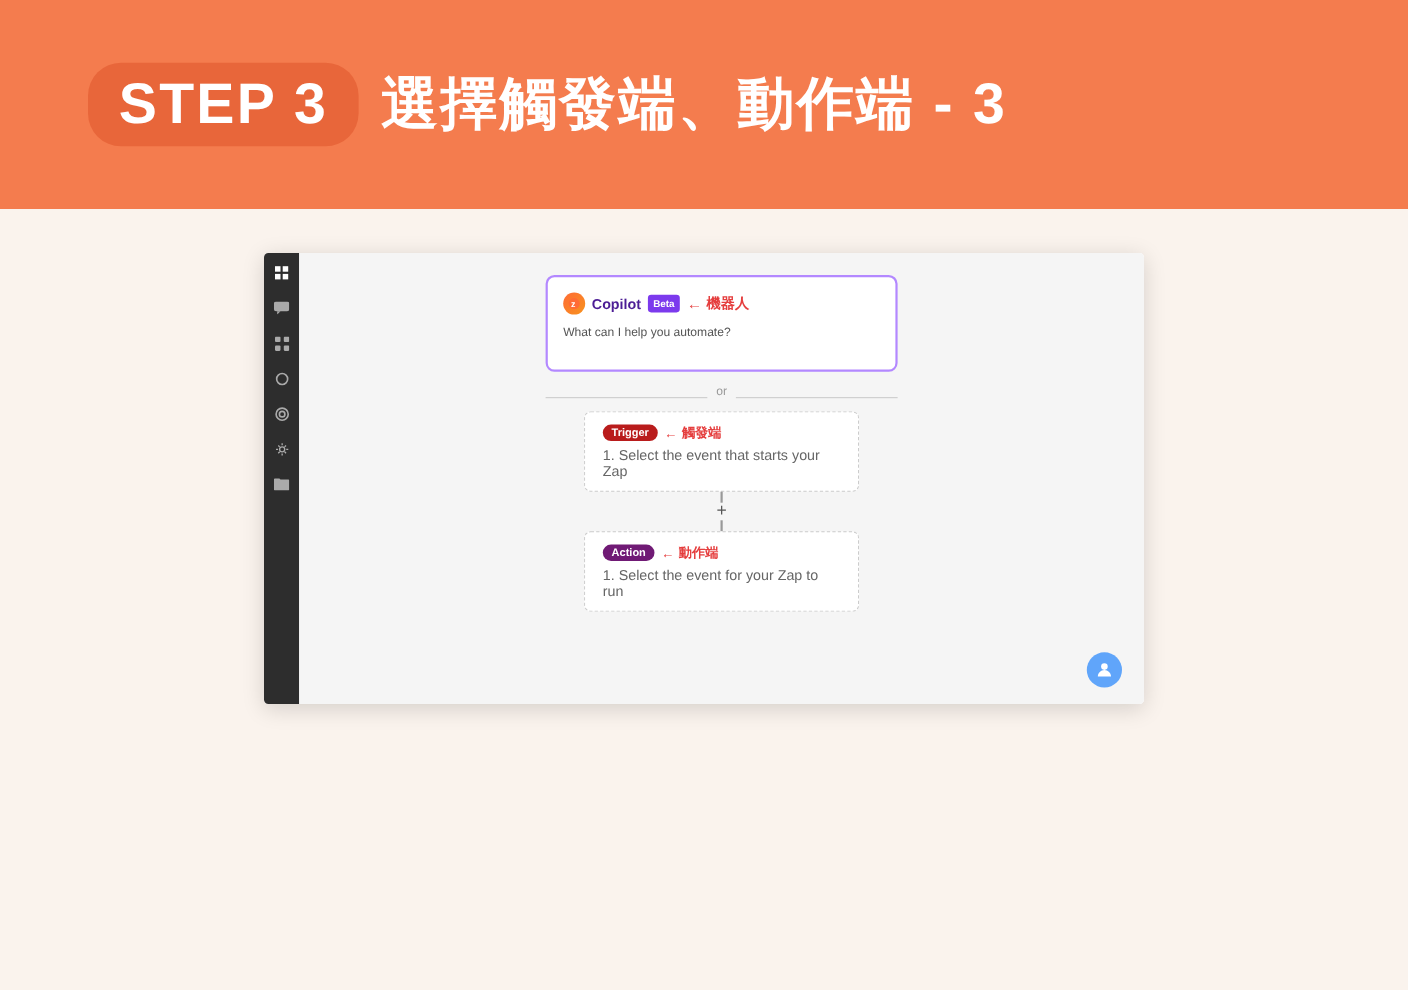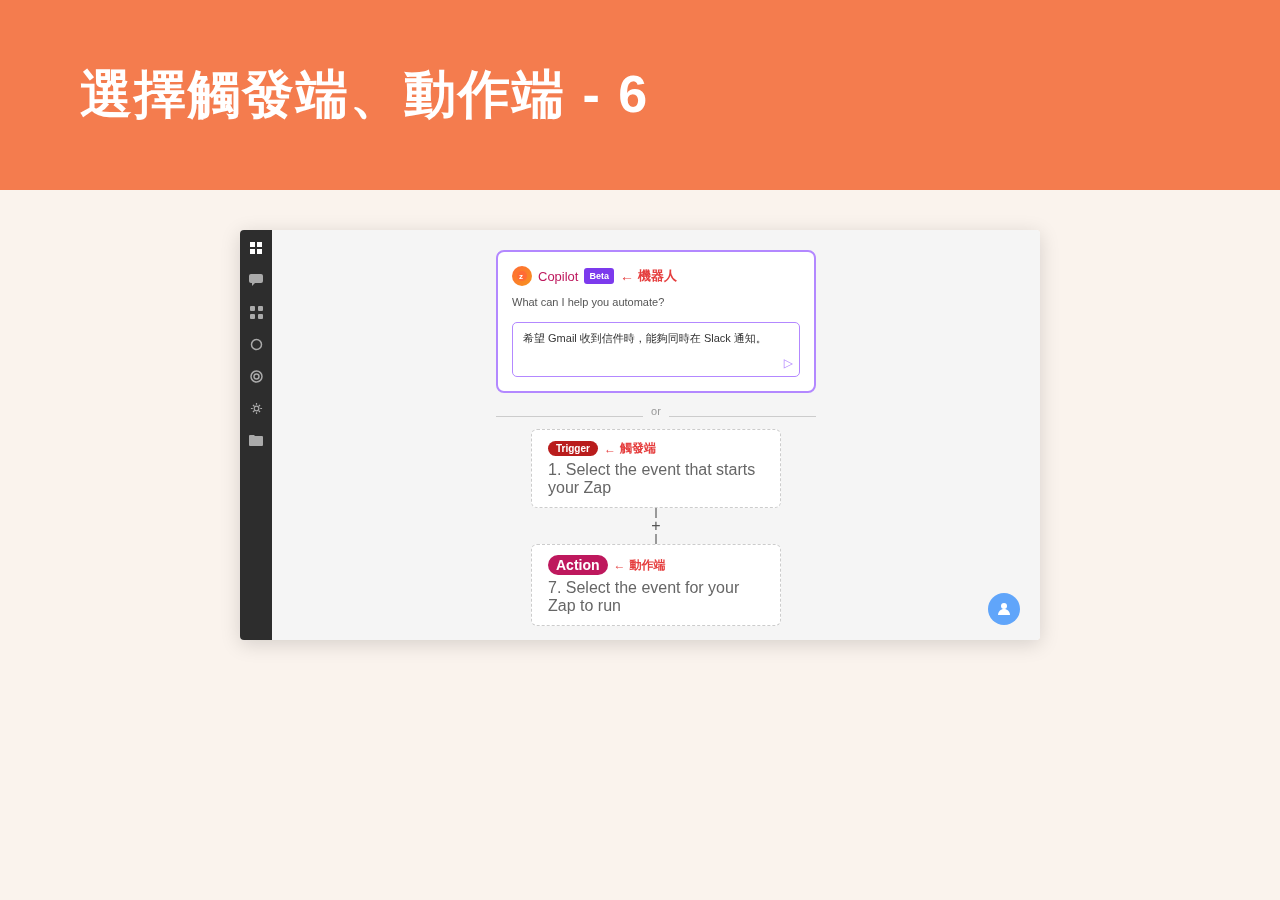--- a/index.html
+++ b/index.html
@@ -116,22 +116,22 @@
       border-radius: 50%;
       display: flex;
       align-items: center;
       justify-content: center;
       font-size: 10px;
       color: white;
       font-weight: bold;
     }
     .copilot-label {
       font-size: 13px;
-      font-weight: 400;
-      color: #be185d;
+      font-weight: 700;
+      color: #4c1d95;
     }
     .beta-badge {
       background: #7c3aed;
       color: white;
       font-size: 9px;
       padding: 3px 5px;
       border-radius: 3px;
       font-weight: 600;
     }
     .arrow-label {
@@ -216,37 +216,37 @@
     }
     .trigger-badge {
       background: #b91c1c;
       color: white;
       font-size: 10px;
       padding: 2px 8px;
       border-radius: 10px;
       font-weight: 600;
     }
     .action-badge {
-      background: #be185d;
-      color: white;
-      font-size: 14px;
+      background: #701a75;
+      color: white;
+      font-size: 10px;
       padding: 2px 8px;
       border-radius: 10px;
       font-weight: 600;
     }
     .block-arrow-label {
       display: flex;
       align-items: center;
       gap: 4px;
       font-size: 12px;
       color: #e53e3e;
       font-weight: 700;
     }
     .block-description {
-      font-size: 16px;
+      font-size: 13px;
       color: #666;
     }
 
     
     .connector {
       display: flex;
       flex-direction: column;
       align-items: center;
       height: 36px;
       gap: 0;
@@ -299,21 +299,24 @@
       font-size: 32px;
       font-weight: 700;
       color: #333;
       letter-spacing: 1px;
     }
   </style>
 </head>
 <body>
 
 <div class="header">
-  <span class="header-title">選擇觸發端、動作端 - 6</span>
+  <div class="step-badge">
+    <span class="step-badge-text">STEP 3</span>
+  </div>
+  <span class="header-title">選擇觸發端、動作端 - 3</span>
 </div>
 
 <div class="main">
 
   <div class="screenshot-container" style="position:relative;">
 
     <div class="sidebar">
       <div class="sidebar-icon active">
         <svg width="14" height="14" viewBox="0 0 14 14" fill="currentColor">
             <rect x="1" y="1" width="5" height="5"></rect>
@@ -371,26 +374,20 @@
             </svg>
           </div>
           <span class="copilot-label">Copilot</span>
           <span class="beta-badge">Beta</span>
           <div class="arrow-label">
             <span class="arrow-icon">←</span>
             <span>機器人</span>
           </div>
         </div>
         <div class="copilot-question">What can I help you automate?</div>
-        <div class="input-wrapper">
-          <div class="copilot-input">
-            <span class="copilot-input-text">希望 Gmail 收到信件時，能夠同時在 Slack 通知。</span>
-            <span class="send-btn" style="position:absolute;right:6px;bottom:6px;color:#b388ff;">▷</span>
-          </div>
-        </div>
       </div>
 
       <div class="or-divider">
         <div class="divider-line"></div>
         <span class="or-text">or</span>
         <div class="divider-line"></div>
       </div>
 
       <div class="flow-container">
 
@@ -412,21 +409,21 @@
         </div>
 
         <div class="flow-block">
           <div class="block-header">
             <span class="action-badge">Action</span>
             <div class="block-arrow-label">
               <span>←</span>
               <span>動作端</span>
             </div>
           </div>
-          <div class="block-description">7. Select the event for your Zap to run</div>
+          <div class="block-description">1. Select the event for your Zap to run</div>
         </div>
 
       </div>
 
     </div>
 
     <div class="bottom-icon" style="position:absolute;right:20px;bottom:15px;width:32px;height:32px;border-radius:50%;background:#60a5fa;display:flex;align-items:center;justify-content:center;color:white;font-size:13px;">
       <svg width="16" height="16" viewBox="0 0 16 16" fill="white">
           <circle cx="8" cy="5" r="3"></circle>
           <path d="M2 14c0-3.3 2.7-6 6-6s6 2.7 6 6" fill="white"></path>

